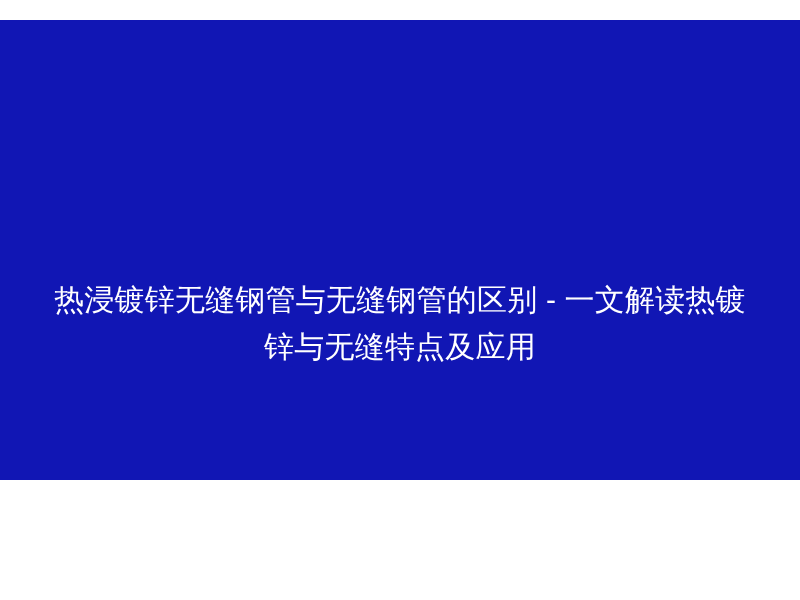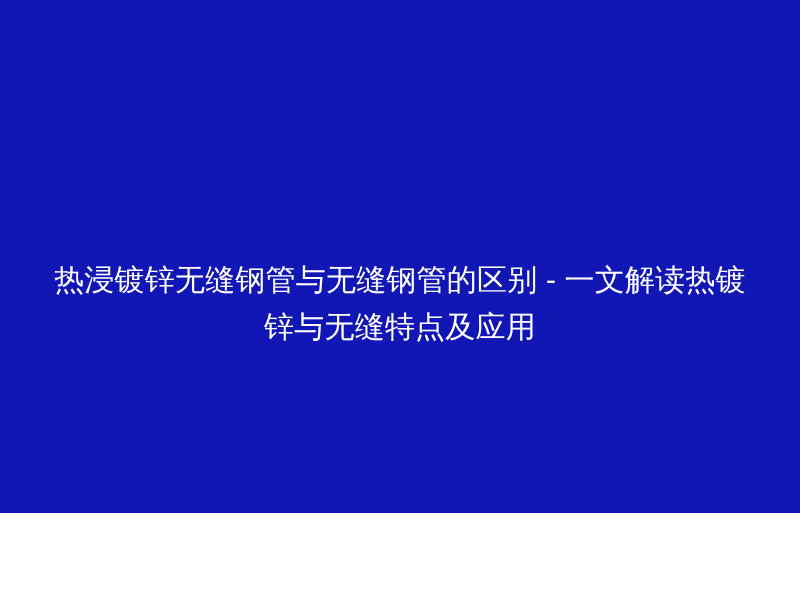--- a/index.html
+++ b/index.html
@@ -13,25 +13,26 @@
     height: 600px;
     overflow: hidden;
     font-family: "Liberation Sans", "DejaVu Sans", sans-serif;
   }
 
   
   .slide {
     position: relative;
     box-sizing: border-box;
     width: 800px;
-    height: 513px;
+    height: 460px;
     background: #1116b4;          
     display: flex;
     align-items: center;
     justify-content: center;
+    margin-top: 20px;
   }
 
   
   .title-block {
     
     position: absolute;
     left: 50%;
     top: 303px;
     transform: translate(-50%, -50%);
     width: 700px;

